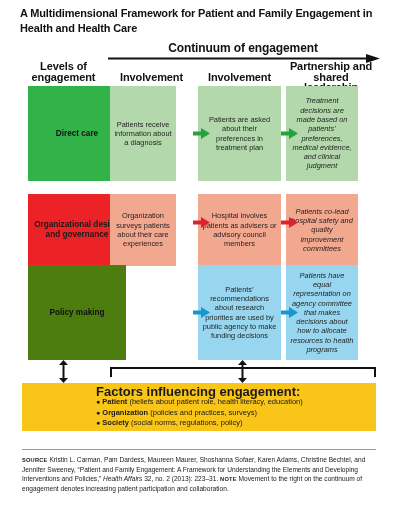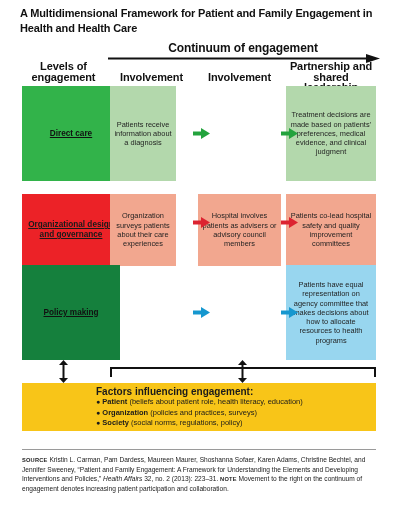--- a/index.html
+++ b/index.html
@@ -48,31 +48,31 @@
     padding:4px 4px;
     color:#1f1f1f;
   }
   .label-cell{font-weight:bold;font-size:8.2px;line-height:10px;}
 
   
   .r1{top:86px;height:95px;}
   .r2{top:187px;height:72px;margin-top:7px;}
   .r3{top:265px;height:95px;}
 
-  .c0{left:22px;width:98px;text-decoration:underline;}
+  .c0{left:28px;width:98px;}
   .c1{left:110px;width:66px;}
   .c2{left:198px;width:83px;}
-  .c3{left:286px;width:90px;}
+  .c3{left:286px;width:72px;font-style:italic;}
 
   
   .green-dark{background:#32b34a;}
   .green-light{background:#b3d8ac;}
   .red-dark{background:#ec2227;}
   .red-light{background:#f2a78f;}
-  .blue-dark{background:#15803d;}
+  .blue-dark{background:#4d7c0f;}
   .blue-light{background:#98d6ef;}
 
   .red-dark.label-cell{color:#1a1a1a;}
   .green-dark.label-cell{color:#111;}
   .blue-dark.label-cell{color:#111;}
 
   
   .conn{position:absolute;width:17px;height:13px;}
   .conn.a1{left:193px;}
   .conn.a2{left:281px;}
@@ -82,21 +82,21 @@
 
   
   .factors{
     position:absolute;left:22px;top:383px;width:354px;height:48px;
     background:#f8c518;box-sizing:border-box;
   }
   .factors-inner{
     position:absolute;left:74px;top:4px;width:276px;
     font-size:7.5px;line-height:10.4px;color:#1a1a1a;
   }
-  .factors-title{font-weight:bold;font-size:10px;}
+  .factors-title{font-weight:bold;font-size:13px;}
   .f-item{white-space:nowrap;}
   .f-item b{font-weight:bold;}
   .bullet{font-size:7px;}
 
   
   .vconn{position:absolute;width:11px;height:23px;}
   .vc-left{left:58px;top:360px;}
   .vc-mid{left:237px;top:360px;}
   .bracket{position:absolute;left:110px;top:366px;width:266px;height:11px;}
 
@@ -122,20 +122,21 @@
     <polygon points="258,0 272,4.5 258,9" fill="#111"></polygon>
   </svg>
 
   <div class="col-head ch-levels">Levels of engagement</div>
   <div class="col-head ch-c1">Involvement</div>
   <div class="col-head ch-c2">Involvement</div>
   <div class="col-head ch-c3">Partnership and shared leadership</div>
 
   <div class="cell c0 r1 green-dark label-cell">Direct care</div>
   <div class="cell c1 r1 green-light">Patients receive information about a diagnosis</div>
+  <div class="cell c2 r1 green-light">Patients are asked about their preferences in treatment plan</div>
   <div class="cell c3 r1 green-light">Treatment decisions are made based on patients’ preferences, medical evidence, and clinical judgment</div>
   <svg class="conn a1 cr1" viewBox="0 0 17 13">
     <line x1="0" y1="6.5" x2="9" y2="6.5" stroke="#23a33d" stroke-width="4"></line>
     <polygon points="8,1 17,6.5 8,12" fill="#23a33d"></polygon>
   </svg>
   <svg class="conn a2 cr1" viewBox="0 0 17 13">
     <line x1="0" y1="6.5" x2="9" y2="6.5" stroke="#23a33d" stroke-width="4"></line>
     <polygon points="8,1 17,6.5 8,12" fill="#23a33d"></polygon>
   </svg>
 
@@ -146,20 +147,21 @@
   <svg class="conn a1 cr2" viewBox="0 0 17 13">
     <line x1="0" y1="6.5" x2="9" y2="6.5" stroke="#dc2330" stroke-width="4"></line>
     <polygon points="8,1 17,6.5 8,12" fill="#dc2330"></polygon>
   </svg>
   <svg class="conn a2 cr2" viewBox="0 0 17 13">
     <line x1="0" y1="6.5" x2="9" y2="6.5" stroke="#dc2330" stroke-width="4"></line>
     <polygon points="8,1 17,6.5 8,12" fill="#dc2330"></polygon>
   </svg>
 
   <div class="cell c0 r3 blue-dark label-cell">Policy making</div>
+  <div class="cell c2 r3 blue-light">Patients’ recommendations about research priorities are used by public agency to make funding decisions</div>
   <div class="cell c3 r3 blue-light">Patients have equal representation on agency committee that makes decisions about how to allocate resources to health programs</div>
   <svg class="conn a1 cr3" viewBox="0 0 17 13">
     <line x1="0" y1="6.5" x2="9" y2="6.5" stroke="#1597cf" stroke-width="4"></line>
     <polygon points="8,1 17,6.5 8,12" fill="#1597cf"></polygon>
   </svg>
   <svg class="conn a2 cr3" viewBox="0 0 17 13">
     <line x1="0" y1="6.5" x2="9" y2="6.5" stroke="#1597cf" stroke-width="4"></line>
     <polygon points="8,1 17,6.5 8,12" fill="#1597cf"></polygon>
   </svg>
 

